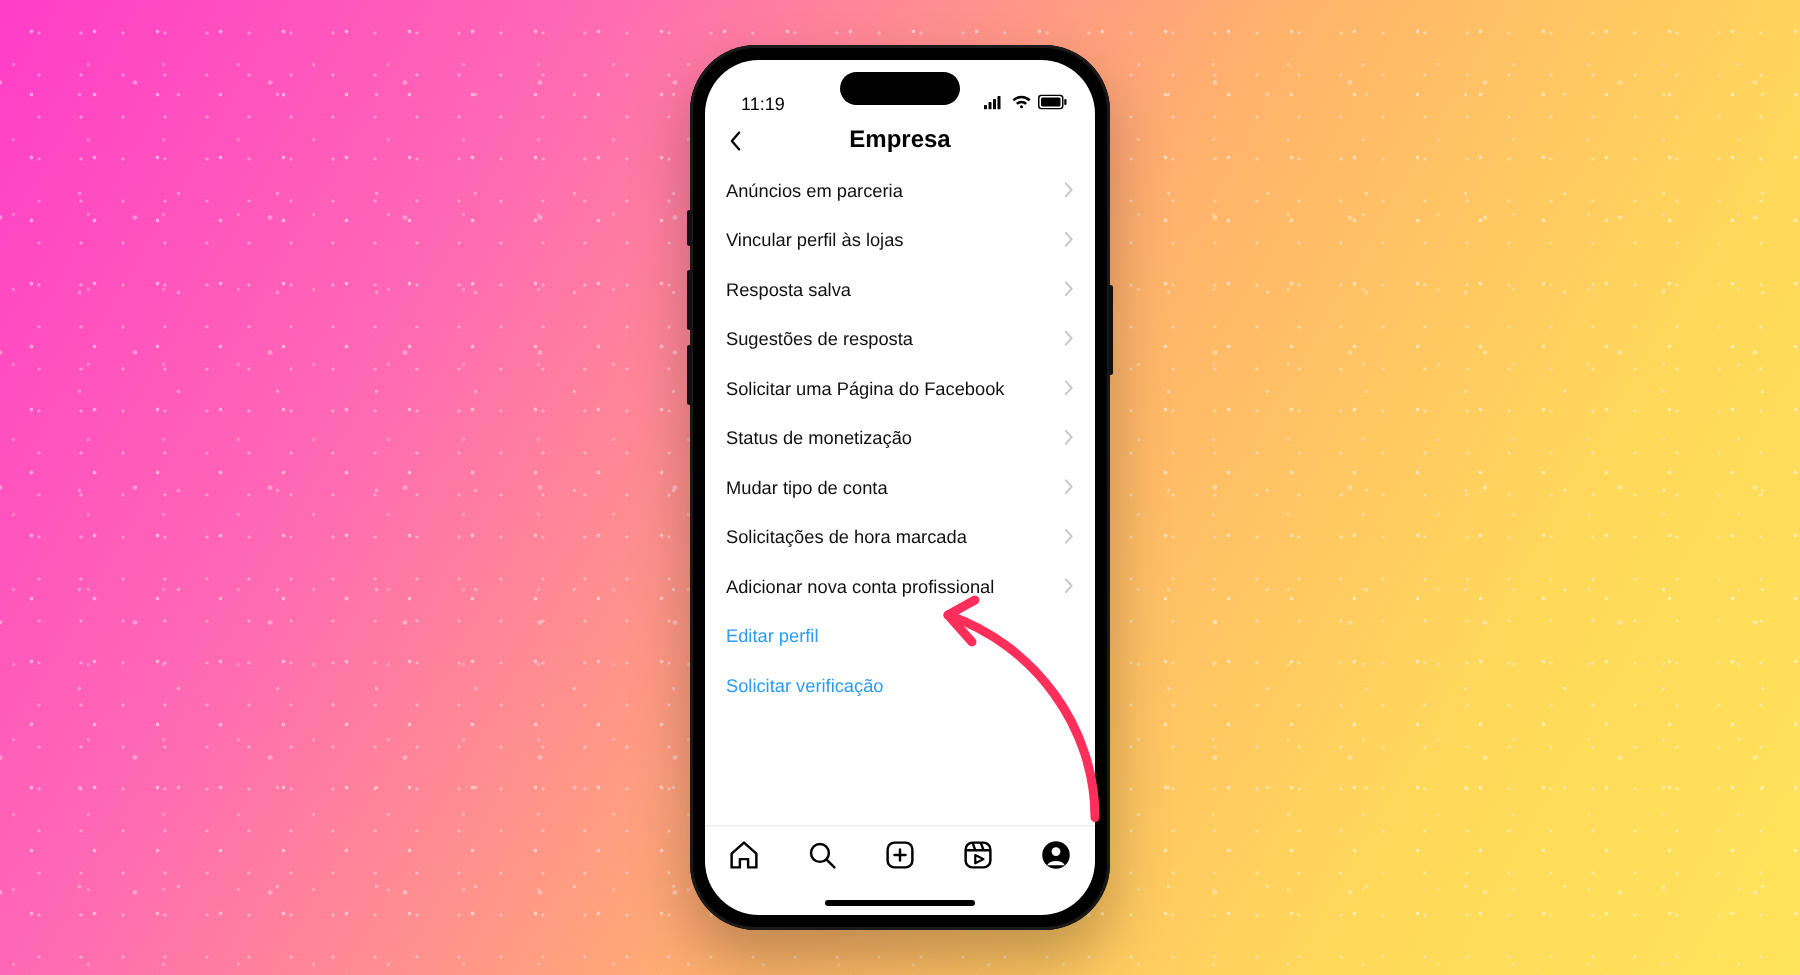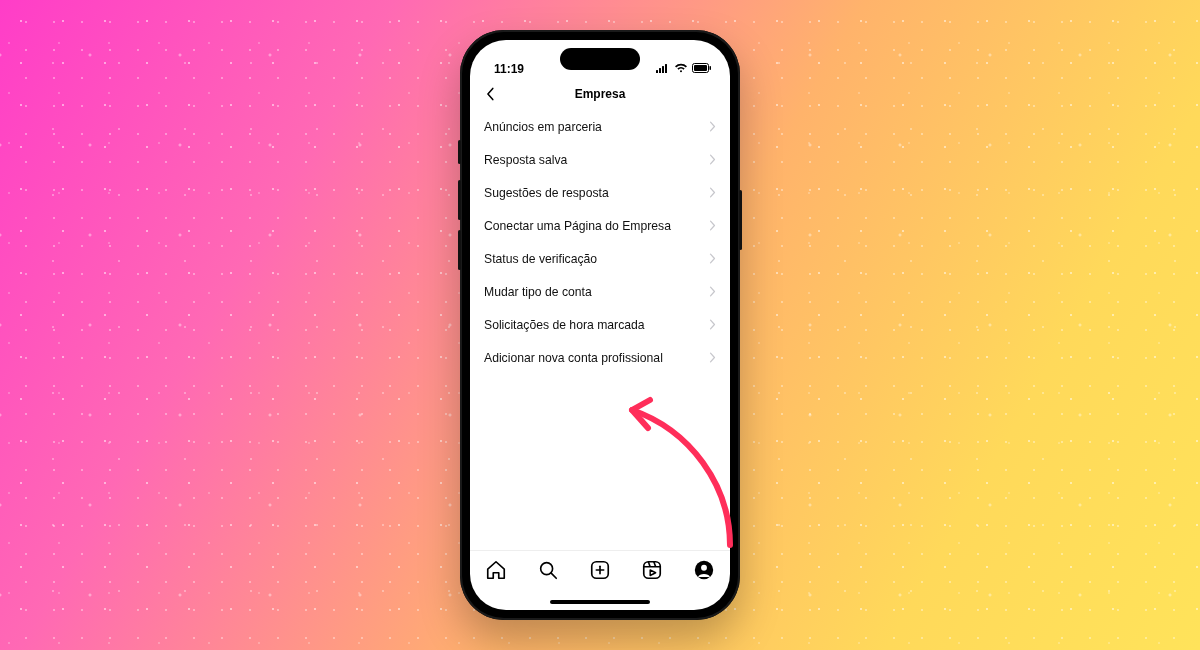--- a/index.html
+++ b/index.html
@@ -59,27 +59,27 @@
     position: relative;
     display: flex; flex-direction: column;
   }
   .island {
     position: absolute; top: 8px; left: 50%; transform: translateX(-50%);
     width: 80px; height: 22px; background: #000; border-radius: 14px; z-index: 5;
   }
 
   .status-bar {
     height: 38px; display: flex; align-items: flex-end; justify-content: space-between;
-    padding: 0 18px 2px 24px; font-size: 12px; font-weight: 700; color: #000;
+    padding: 0 18px 2px 24px; font-size: 12px; font-weight: 400; color: #000;
   }
   .status-right { display: flex; align-items: center; gap: 4px; }
 
   .header {
     position: relative; height: 32px; display: flex; align-items: center; justify-content: center;
-    font-size: 12px; font-weight: 700; color: #000;
+    font-size: 16px; font-weight: 700; color: #000;
   }
   .back-btn {
     position: absolute; left: 8px; top: 50%; transform: translateY(-50%);
     width: 24px; height: 24px; display: flex; align-items: center; justify-content: center;
     cursor: pointer;
   }
 
   .list {
     flex: 1 1 auto; overflow: hidden;
     display: flex; flex-direction: column;
@@ -173,51 +173,61 @@
             <span>Anúncios em parceria</span>
             <span class="right">
               <span class="chevron">
                 <svg width="7" height="11" viewBox="0 0 8 14">
                   <path d="M1.5 1.5 L6.5 7 L1.5 12.5" stroke="#c7c7cc" stroke-width="1.6" fill="none" stroke-linecap="round" stroke-linejoin="round"></path>
                 </svg>
               </span>
             </span>
           </div>
           <div class="row">
+            <span>Vincular perfil às lojas</span>
+            <span class="right">
+              <span class="chevron">
+                <svg width="7" height="11" viewBox="0 0 8 14">
+                  <path d="M1.5 1.5 L6.5 7 L1.5 12.5" stroke="#c7c7cc" stroke-width="1.6" fill="none" stroke-linecap="round" stroke-linejoin="round"></path>
+                </svg>
+              </span>
+            </span>
+          </div>
+          <div class="row">
             <span>Resposta salva</span>
             <span class="right">
               <span class="chevron">
                 <svg width="7" height="11" viewBox="0 0 8 14">
                   <path d="M1.5 1.5 L6.5 7 L1.5 12.5" stroke="#c7c7cc" stroke-width="1.6" fill="none" stroke-linecap="round" stroke-linejoin="round"></path>
                 </svg>
               </span>
             </span>
           </div>
           <div class="row">
             <span>Sugestões de resposta</span>
             <span class="right">
               <span class="chevron">
                 <svg width="7" height="11" viewBox="0 0 8 14">
                   <path d="M1.5 1.5 L6.5 7 L1.5 12.5" stroke="#c7c7cc" stroke-width="1.6" fill="none" stroke-linecap="round" stroke-linejoin="round"></path>
                 </svg>
               </span>
             </span>
           </div>
           <div class="row">
-            <span>Conectar uma Página do Empresa</span>
-            <span class="right">
-              <span class="chevron">
-                <svg width="7" height="11" viewBox="0 0 8 14">
-                  <path d="M1.5 1.5 L6.5 7 L1.5 12.5" stroke="#c7c7cc" stroke-width="1.6" fill="none" stroke-linecap="round" stroke-linejoin="round"></path>
-                </svg>
-              </span>
-            </span>
-          </div>
-          <div class="row">
-            <span>Status de verificação</span>
+            <span>Solicitar uma Página do Facebook</span>
+            <span class="right">
+              <span class="chevron">
+                <svg width="7" height="11" viewBox="0 0 8 14">
+                  <path d="M1.5 1.5 L6.5 7 L1.5 12.5" stroke="#c7c7cc" stroke-width="1.6" fill="none" stroke-linecap="round" stroke-linejoin="round"></path>
+                </svg>
+              </span>
+            </span>
+          </div>
+          <div class="row">
+            <span>Status de monetização</span>
             <span class="right">
               <span class="chevron">
                 <svg width="7" height="11" viewBox="0 0 8 14">
                   <path d="M1.5 1.5 L6.5 7 L1.5 12.5" stroke="#c7c7cc" stroke-width="1.6" fill="none" stroke-linecap="round" stroke-linejoin="round"></path>
                 </svg>
               </span>
             </span>
           </div>
           <div class="row">
             <span>Mudar tipo de conta</span>
@@ -241,20 +251,26 @@
           </div>
           <div class="row">
             <span>Adicionar nova conta profissional</span>
             <span class="right">
               <span class="chevron">
                 <svg width="7" height="11" viewBox="0 0 8 14">
                   <path d="M1.5 1.5 L6.5 7 L1.5 12.5" stroke="#c7c7cc" stroke-width="1.6" fill="none" stroke-linecap="round" stroke-linejoin="round"></path>
                 </svg>
               </span>
             </span>
+          </div>
+          <div class="row link">
+            <span>Editar perfil</span>
+          </div>
+          <div class="row link">
+            <span>Solicitar verificação</span>
           </div>
         </div>
 
       <div class="tabbar">
         <div class="tab-icon">
           <svg width="22" height="22" viewBox="0 0 24 24">
               <path d="M3 11 L12 3 L21 11 V21 H15 V15 H9 V21 H3 Z" fill="none" stroke="#000" stroke-width="1.8" stroke-linejoin="round"></path>
             </svg>
         </div>
         <div class="tab-icon">

